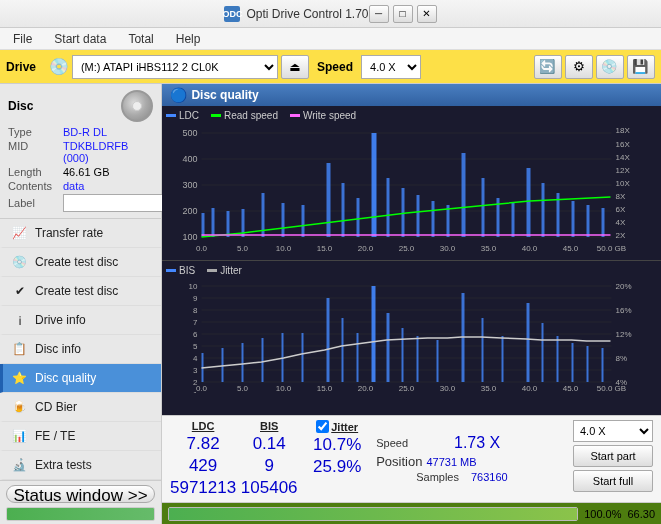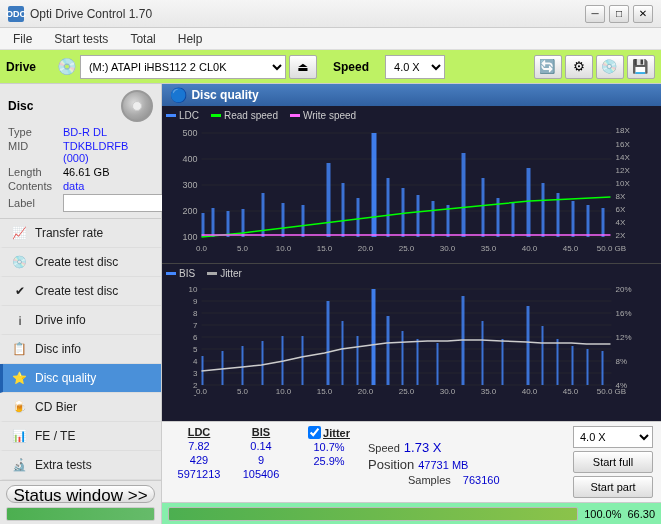--- a/index.html
+++ b/index.html
@@ -2,40 +2,40 @@
 <html><head>
   <meta charset="utf-8">
   <style>
     * { box-sizing: border-box; margin: 0; padding: 0; }
     body { font-family: 'Segoe UI', Tahoma, Arial, sans-serif; font-size: 11px; background: #f0f0f0; width: 661px; height: 524px; overflow: hidden; }
     
     
     .title-bar {
       background: linear-gradient(to bottom, #f5f5f5, #e8e8e8);
       border-bottom: 1px solid #ccc;
-      display: flex; align-items: center; justify-content: space-between;
+      display: flex; align-items: center; justify-content: center;
       padding: 4px 8px; height: 28px;
     }
     .title-bar-left { display: flex; align-items: center; gap: 6px; }
     .title-bar-icon { width: 16px; height: 16px; background: #3c7abf; border-radius: 2px; display: flex; align-items: center; justify-content: center; color: white; font-size: 9px; font-weight: bold; }
     .title-bar-text { font-size: 12px; color: #333; }
     .title-bar-controls { display: flex; gap: 4px; }
     .title-btn { width: 20px; height: 18px; border: 1px solid #aaa; background: linear-gradient(to bottom, #fff, #ddd); cursor: pointer; font-size: 10px; display: flex; align-items: center; justify-content: center; border-radius: 2px; }
 
     
     .menu-bar {
       background: #f5f5f5; border-bottom: 1px solid #ddd;
       padding: 2px 4px; display: flex; gap: 4px; height: 22px; align-items: center;
     }
     .menu-item { padding: 1px 8px; cursor: pointer; font-size: 12px; color: #333; border: 1px solid transparent; }
 
     
     .drive-bar {
-      background: #bef264; border-bottom: 1px solid #ccc;
-      display: flex; align-items: center; padding: 3px 6px; gap: 16px; height: 34px;
+      background: #fde047; border-bottom: 1px solid #ccc;
+      display: flex; align-items: center; padding: 3px 6px; gap: 8px; height: 34px;
     }
     .drive-label { font-weight: bold; font-size: 12px; min-width: 35px; }
     .drive-select { height: 24px; border: 1px solid #aaa; background: white; padding: 0 4px; font-size: 11px; flex: 1; max-width: 240px; }
     .drive-eject { width: 28px; height: 24px; border: 1px solid #aaa; background: linear-gradient(to bottom, #fff, #ddd); cursor: pointer; display: flex; align-items: center; justify-content: center; font-size: 12px; border-radius: 2px; }
     .speed-label { font-weight: bold; font-size: 12px; }
     .speed-select { height: 24px; border: 1px solid #aaa; background: white; padding: 0 4px; font-size: 11px; width: 60px; }
     .drive-btns { display: flex; gap: 3px; margin-left: auto; }
     .drive-btn { width: 28px; height: 24px; border: 1px solid #aaa; background: linear-gradient(to bottom, #fff, #ddd); cursor: pointer; display: flex; align-items: center; justify-content: center; border-radius: 2px; }
 
     
@@ -99,34 +99,34 @@
     .legend-dot.ldc { background: #4488ff; }
     .legend-dot.read { background: #00ff00; }
     .legend-dot.write { background: #ff66ff; }
     .legend-dot.bis { background: #4488ff; }
     .legend-dot.jitter { background: #aaaaaa; }
     svg.chart { display: block; }
 
     
     .stats-area { background: #f5f5f5; border-top: 1px solid #ccc; padding: 4px 8px; display: flex; flex-direction: column; gap: 2px; }
     .stat-header { font-weight: bold; font-size: 11px; color: #222; text-decoration: underline; }
-    .stat-value { font-size: 11px; color: #0000cc; }
+    .stat-value { font-size: 17px; color: #0000cc; }
 
     .jitter-check { display: flex; align-items: center; gap: 2px; }
     .jitter-check input { width: 13px; height: 13px; }
 
-    .speed-stat { font-size: 13px; color: #0000cc; }
+    .speed-stat { font-size: 16px; color: #0000cc; margin-left: 42px; }
 
     .right-controls { margin-left: auto; display: flex; flex-direction: column; gap: 3px; align-items: flex-end; }
     .action-btn { height: 22px; width: 80px; background: linear-gradient(to bottom, #fff, #ddd); border: 1px solid #aaa; cursor: pointer; font-size: 11px; border-radius: 2px; }
     .speed-combo { height: 22px; width: 80px; border: 1px solid #aaa; background: white; font-size: 11px; padding: 0 2px; }
     .stats-label { font-size: 11px; font-weight: bold; color: #333; }
     .pos-value { color: #0000cc; }
 
-    .progress-bottom { display: flex; align-items: center; background: #86efac; border-top: 1px solid #ccc; padding: 3px 6px; gap: 6px; height: 22px; }
+    .progress-bottom { display: flex; align-items: center; background: #4d7c0f; border-top: 1px solid #ccc; padding: 3px 6px; gap: 6px; height: 22px; }
     .progress-bottom-bar { flex: 1; height: 14px; background: #eee; border: 1px solid #bbb; border-radius: 2px; overflow: hidden; }
     .progress-bottom-fill { height: 100%; background: linear-gradient(to right, #4caf50, #8bc34a); }
     .progress-pct { font-size: 11px; color: #000; }
     .progress-speed { font-size: 11px; color: #000; }
   </style>
 </head>
 <body>
 
 <div class="title-bar">
   <div class="title-bar-left">
@@ -137,21 +137,21 @@
   </div>
   <div class="title-bar-controls">
     <button class="title-btn">─</button>
     <button class="title-btn">□</button>
     <button class="title-btn close">✕</button>
   </div>
 </div>
 
 <div class="menu-bar">
   <span class="menu-item">File</span>
-  <span class="menu-item">Start tests</span>
+  <span class="menu-item">Start data</span>
   <span class="menu-item">Total</span>
   <span class="menu-item">Help</span>
 </div>
 
 <div class="drive-bar">
   <span class="drive-label">Drive</span>
   <div style="display:flex;align-items:center;gap:3px;flex:1;max-width:260px;">
     <span style="font-size:16px;">💿</span>
     <select class="drive-select">
       <option>(M:)  ATAPI iHBS112  2 CL0K</option>
@@ -468,22 +468,22 @@
           <div style="display:flex;align-items:center;gap:12px;margin-left:40px;">
             <span style="font-size:11px;color:#333;">Samples</span>
             <span class="pos-value">763160</span>
           </div>
         </div>
 
         <div class="right-controls" style="margin-left:auto;">
           <select class="speed-combo">
             <option>4.0 X</option>
           </select>
+          <button class="action-btn">Start part</button>
           <button class="action-btn">Start full</button>
-          <button class="action-btn">Start part</button>
         </div>
       </div>
     </div>
 
     <div class="progress-bottom">
       <div class="progress-bottom-bar">
         <div class="progress-bottom-fill" style="width:100%;"></div>
       </div>
       <span class="progress-pct">100.0%</span>
       <span class="progress-speed">66.30</span>

